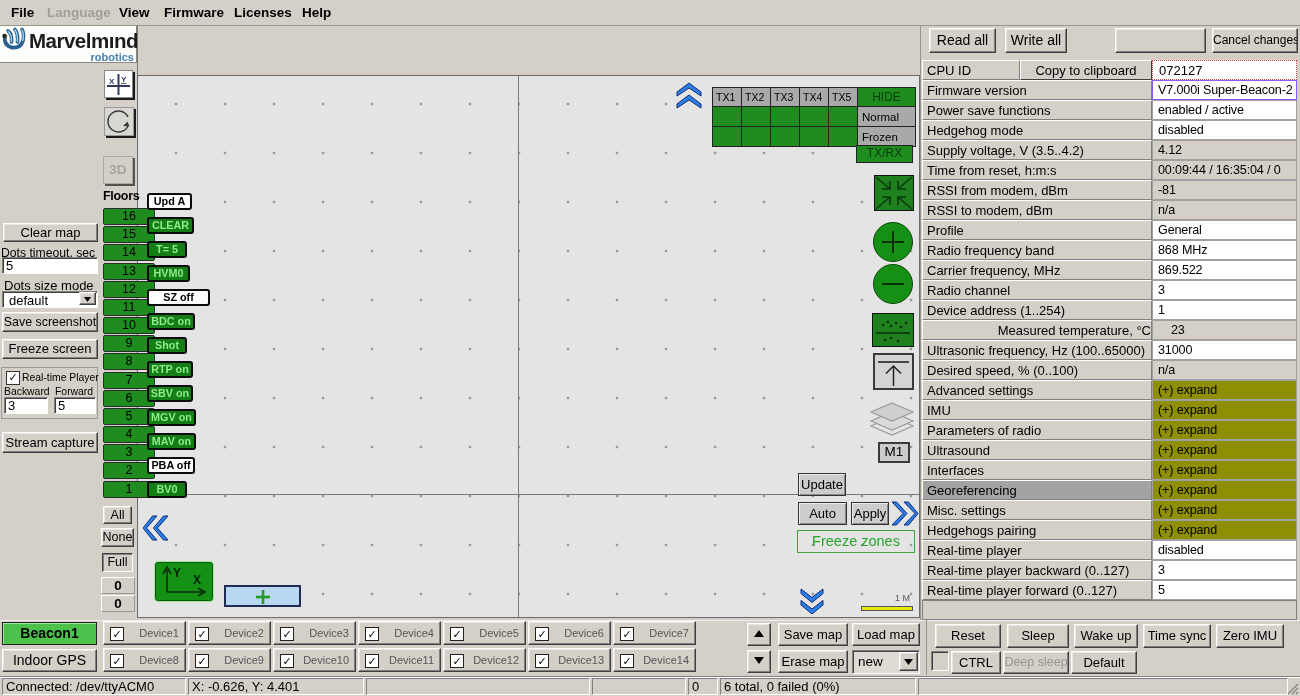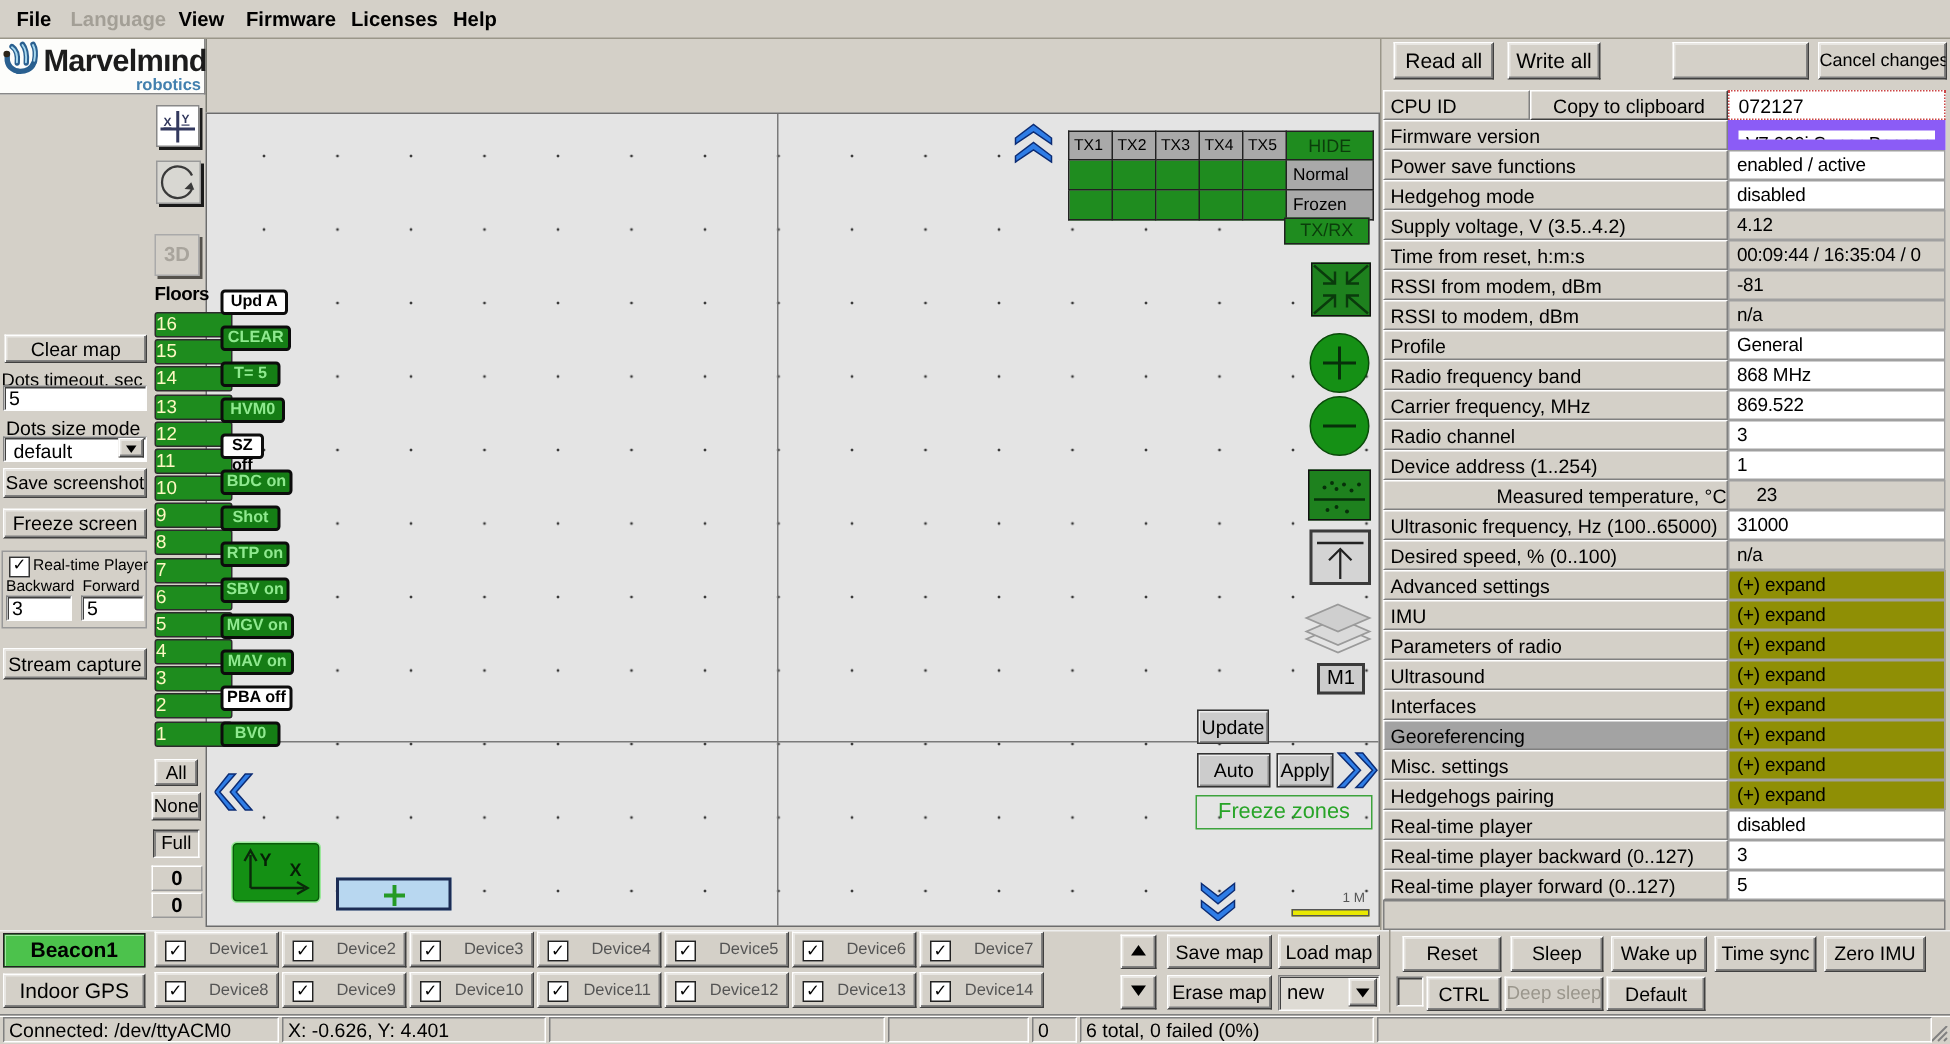--- a/index.html
+++ b/index.html
@@ -3,21 +3,21 @@
 <style>
 html,body{margin:0;padding:0;}
 body{width:1300px;height:696px;overflow:hidden;font-family:"Liberation Sans",sans-serif;background:#d4d0c8;position:relative;}
 .abs{position:absolute;}
 .btn{position:absolute;white-space:nowrap;background:#d4d0c8;border:1px solid;border-color:#fefefe #404040 #404040 #fefefe;box-shadow:inset -1px -1px 0 #808080, inset 1px 1px 0 #e8e6e2;color:#000;text-align:center;box-sizing:border-box;}
 .sunken{background:#fff;border:1px solid;border-color:#808080 #fefefe #fefefe #808080;box-shadow:inset 1px 1px 0 #404040;box-sizing:border-box;}
 .glabel{position:absolute;font-size:12px;color:#000;}
 .mbtn{position:absolute;box-sizing:border-box;border:2px solid #0c0c0c;border-radius:3px;font-size:10.8px;font-weight:bold;text-align:center;line-height:12.5px;height:16.5px;}
 .mgreen{background:#157d15;color:#8fe98f;}
 .mwhite{background:#fff;color:#000;}
-.floor{position:absolute;left:103px;width:52px;height:17px;box-sizing:border-box;background:#1e8c1e;border:1px solid #2c2c2c;border-radius:2px;color:#fef9c3;font-size:12.5px;line-height:15px;}
+.floor{position:absolute;left:103px;width:52px;height:17px;box-sizing:border-box;background:#1e8c1e;border:1px solid #2c2c2c;border-radius:2px;color:#000000;font-size:12.5px;text-align:center;line-height:15px;}
 </style></head>
 <body>
 
 <div class="abs" style="left:0;top:0;width:1300px;height:25px;background:#d4d0c8;border-bottom:1px solid #9a9689;">
  <div class="abs" style="left:11px;top:5px;font-size:13.5px;font-weight:bold;">File</div>
  <div class="abs" style="left:47px;top:5px;font-size:13.5px;font-weight:bold;color:#a39f96;">Language</div>
  <div class="abs" style="left:119px;top:5px;font-size:13.5px;font-weight:bold;">View</div>
  <div class="abs" style="left:164px;top:5px;font-size:13.5px;font-weight:bold;">Firmware</div>
  <div class="abs" style="left:234px;top:5px;font-size:13.5px;font-weight:bold;">Licenses</div>
  <div class="abs" style="left:302px;top:5px;font-size:13.5px;font-weight:bold;">Help</div>
@@ -107,21 +107,21 @@
  <div class="abs" style="left:53px;top:18px;font-size:10.4px;">Forward</div>
  <div class="sunken abs" style="left:2px;top:29px;width:44px;height:17px;font-size:13px;padding-left:3px;">3</div>
  <div class="sunken abs" style="left:52px;top:29px;width:42px;height:17px;font-size:13px;padding-left:3px;">5</div>
 </div>
 <div class="btn" style="left:2px;top:432px;width:96px;height:21px;font-size:13px;line-height:19px;">Stream capture</div>
 
 <div class="mbtn mwhite" style="left:147px;top:193px;width:45px;">Upd A</div>
 <div class="mbtn mgreen" style="left:147px;top:217px;width:47px;">CLEAR</div>
 <div class="mbtn mgreen" style="left:147px;top:241px;width:40px;">T= 5</div>
 <div class="mbtn mgreen" style="left:147px;top:265px;width:43px;">HVM0</div>
-<div class="mbtn mwhite" style="left:147px;top:289px;width:29px;">SZ off</div>
+<div class="mbtn mwhite" style="left:147px;top:289px;width:63px;">SZ off</div>
 <div class="mbtn mgreen" style="left:147px;top:313px;width:48px;">BDC on</div>
 <div class="mbtn mgreen" style="left:147px;top:337px;width:40px;">Shot</div>
 <div class="mbtn mgreen" style="left:147px;top:361px;width:46px;">RTP on</div>
 <div class="mbtn mgreen" style="left:147px;top:385px;width:46px;">SBV on</div>
 <div class="mbtn mgreen" style="left:147px;top:409px;width:49px;">MGV on</div>
 <div class="mbtn mgreen" style="left:147px;top:433px;width:49px;">MAV on</div>
 <div class="mbtn mwhite" style="left:147px;top:457px;width:48px;">PBA off</div>
 <div class="mbtn mgreen" style="left:147px;top:481px;width:40px;">BV0</div>
 
 <div class="abs" style="left:712px;top:87px;">
@@ -267,21 +267,21 @@
 <div class="btn" style="left:929px;top:28px;width:67px;height:25px;font-size:14px;line-height:23px;">Read all</div>
 <div class="btn" style="left:1005px;top:28px;width:62px;height:25px;font-size:14px;line-height:23px;">Write all</div>
 <div class="btn" style="left:1115px;top:28px;width:91px;height:25px;"></div>
 <div class="btn" style="left:1212px;top:28px;width:86px;height:25px;font-size:12px;line-height:23px;overflow:hidden;">Cancel changes</div>
 
 <div class="abs" style="left:922px;top:60px;width:376px;">
     <div class="abs btnrow" style="left:0;top:0px;width:98px;height:20px;background:#d4d0c8;border:1px solid;border-color:#fff #808080 #808080 #fff;box-sizing:border-box;font-size:13px;padding:2px 0 0 4px;">CPU ID</div>
     <div class="abs" style="left:98px;top:0px;width:132px;height:20px;background:#d4d0c8;border:1px solid;border-color:#fff #404040 #404040 #fff;box-sizing:border-box;font-size:13px;text-align:center;padding-top:2px;">Copy to clipboard</div>
     <div class="abs" style="left:230px;top:0px;width:145px;height:20px;background:#ffffff;border:1px dotted #cc4444;box-sizing:border-box;font-size:13px;padding:2px 0 0 6px;">072127</div>
     <div class="abs" style="left:0;top:20px;width:230px;height:20px;background:#d4d0c8;border:1px solid;border-color:#fff #808080 #808080 #fff;box-sizing:border-box;font-size:13px;padding:2px 0 0 4px;white-space:nowrap;overflow:hidden;">Firmware version</div>
-    <div class="abs" style="left:230px;top:20px;width:145px;height:20px;background:#ffffff;border:7px solid #8b5cf6;box-sizing:border-box;font-size:12.6px;letter-spacing:-0.15px;padding:2px 0 0 5px;white-space:nowrap;overflow:hidden;">V7.000i Super-Beacon-2</div>
+    <div class="abs" style="left:230px;top:20px;width:145px;height:20px;background:#ffffff;border:1px solid #8b5cf6;box-sizing:border-box;font-size:12.6px;letter-spacing:-0.15px;padding:2px 0 0 5px;white-space:nowrap;overflow:hidden;">V7.000i Super-Beacon-2</div>
     <div class="abs" style="left:0;top:40px;width:230px;height:20px;background:#d4d0c8;border:1px solid;border-color:#fff #808080 #808080 #fff;box-sizing:border-box;font-size:13px;padding:2px 0 0 4px;white-space:nowrap;overflow:hidden;">Power save functions</div>
     <div class="abs" style="left:230px;top:40px;width:145px;height:20px;background:#ffffff;border:1px solid #a0a0a0;box-sizing:border-box;font-size:12.6px;letter-spacing:-0.15px;padding:2px 0 0 5px;white-space:nowrap;overflow:hidden;">enabled / active</div>
     <div class="abs" style="left:0;top:60px;width:230px;height:20px;background:#d4d0c8;border:1px solid;border-color:#fff #808080 #808080 #fff;box-sizing:border-box;font-size:13px;padding:2px 0 13px 4px;white-space:nowrap;overflow:hidden;">Hedgehog mode</div>
     <div class="abs" style="left:230px;top:60px;width:145px;height:20px;background:#ffffff;border:1px solid #a0a0a0;box-sizing:border-box;font-size:12.6px;letter-spacing:-0.15px;padding:2px 0 0 5px;white-space:nowrap;overflow:hidden;">disabled</div>
     <div class="abs" style="left:0;top:80px;width:230px;height:20px;background:#d4d0c8;border:1px solid;border-color:#fff #808080 #808080 #fff;box-sizing:border-box;font-size:13px;padding:2px 0 0 4px;white-space:nowrap;overflow:hidden;">Supply voltage, V (3.5..4.2)</div>
     <div class="abs" style="left:230px;top:80px;width:145px;height:20px;background:#d4d0c8;border:1px solid #a0a0a0;box-sizing:border-box;font-size:12.6px;letter-spacing:-0.15px;padding:2px 0 0 5px;white-space:nowrap;overflow:hidden;">4.12</div>
     <div class="abs" style="left:0;top:100px;width:230px;height:20px;background:#d4d0c8;border:1px solid;border-color:#fff #808080 #808080 #fff;box-sizing:border-box;font-size:13px;padding:2px 0 0 4px;white-space:nowrap;overflow:hidden;">Time from reset, h:m:s</div>
     <div class="abs" style="left:230px;top:100px;width:145px;height:20px;background:#d4d0c8;border:1px solid #a0a0a0;box-sizing:border-box;font-size:12.6px;letter-spacing:-0.15px;padding:2px 0 0 5px;white-space:nowrap;overflow:hidden;">00:09:44 / 16:35:04 / 0</div>
     <div class="abs" style="left:0;top:120px;width:230px;height:20px;background:#d4d0c8;border:1px solid;border-color:#fff #808080 #808080 #fff;box-sizing:border-box;font-size:13px;padding:2px 0 0 4px;white-space:nowrap;overflow:hidden;">RSSI from modem, dBm</div>
     <div class="abs" style="left:230px;top:120px;width:145px;height:20px;background:#d4d0c8;border:1px solid #a0a0a0;box-sizing:border-box;font-size:12.6px;letter-spacing:-0.15px;padding:2px 0 0 5px;white-space:nowrap;overflow:hidden;">-81</div>

